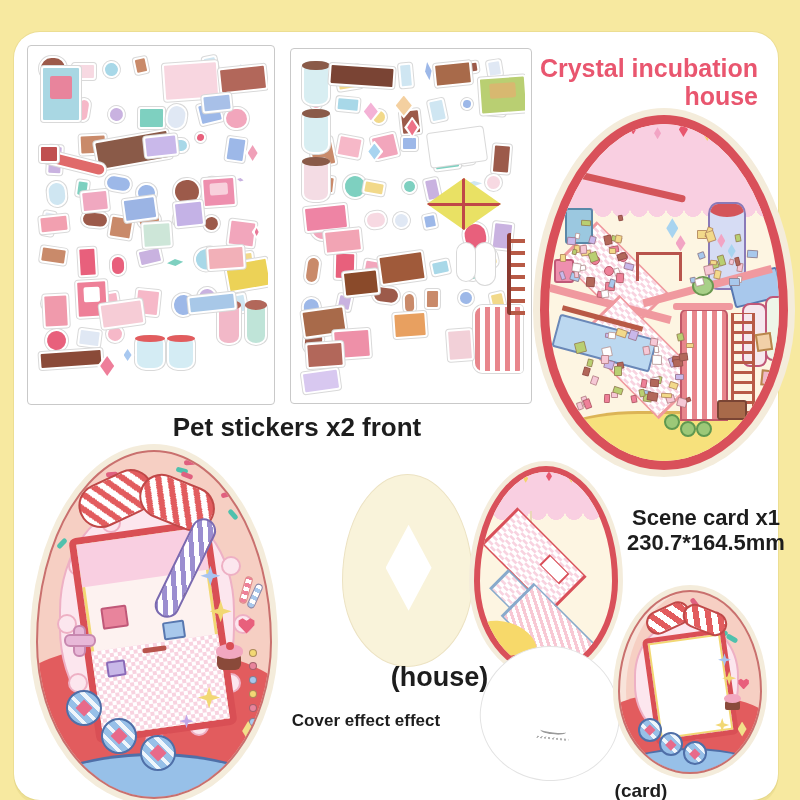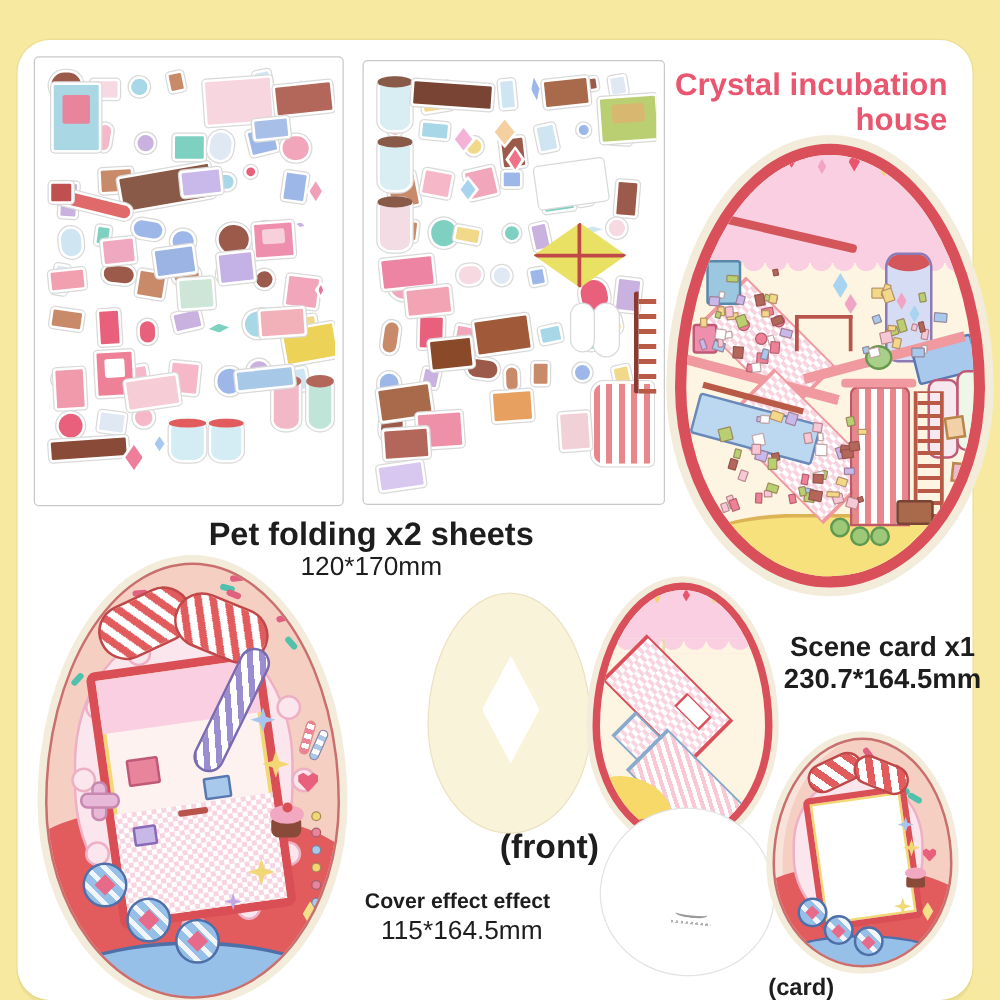--- a/index.html
+++ b/index.html
@@ -442,22 +442,21 @@
         <div style="position: absolute; left: 81.5972%; top: 41.2119%; width: 4.46454px; height: 6.81573px; background: rgb(246, 200, 214); border: 1px solid rgba(120, 60, 60, 0.45); border-radius: 1px; transform: rotate(9.37669deg);"></div>
         <div style="position: absolute; left: 63.5792%; top: 45.7728%; width: 6.69307px; height: 6.0608px; background: rgb(255, 255, 255); border: 1px solid rgba(120, 60, 60, 0.45); border-radius: 1px; transform: rotate(-14.0367deg);"></div>
         <div style="position: absolute; left: 78.1581%; top: 40.088%; width: 3.45452px; height: 4.14213px; background: rgb(246, 200, 214); border: 1px solid rgba(120, 60, 60, 0.45); border-radius: 1px; transform: rotate(15.298deg);"></div>
         <div style="position: absolute; left: 67.4357%; top: 41.851%; width: 8.16015px; height: 7.70181px; background: rgb(246, 200, 214); border: 1px solid rgba(120, 60, 60, 0.45); border-radius: 1px; transform: rotate(-11.8967deg);"></div>
         <div style="position: absolute; left: 68.0514%; top: 31.7565%; width: 6.87612px; height: 8.65062px; background: rgb(242, 217, 138); border: 1px solid rgba(120, 60, 60, 0.45); border-radius: 1px; transform: rotate(-18.8264deg);"></div>
         <div style="position: absolute; left: 81.0852%; top: 39.473%; width: 3.42928px; height: 7.21562px; background: rgb(178, 103, 90); border: 1px solid rgba(120, 60, 60, 0.45); border-radius: 1px; transform: rotate(-13.2284deg);"></div>
         <div style="position: absolute; left: 80.7683%; top: 32.6329%; width: 3.84761px; height: 5.72604px; background: rgb(185, 207, 114); border: 1px solid rgba(120, 60, 60, 0.45); border-radius: 1px; transform: rotate(-9.98701deg);"></div>
       </div>
   </div>
 
-  <div class="t h-bold" style="left:128px;top:381px;width:310px;font-size:26px;">Pet folding x2 sheets</div>
-  <div class="t h-reg" style="left:158px;top:410px;width:250px;font-size:21px;">120*170mm</div>
+  <div class="t h-bold" style="left:128px;top:381px;width:310px;font-size:26px;">Pet stickers x2 front</div>
 
   <div class="egg device-egg" style="left:22px;top:418px;width:232px;height:345px;">
     <div class="abs" style="left:-10%;top:56%;width:120%;height:50%;background:var(--deviceRed);border-radius:45% 60% 0 0/28% 38% 0 0;"></div>
     <div class="abs" style="left:-6%;bottom:-5%;width:112%;height:17%;background:var(--rim);border-top:3px solid #4f6fa8;border-radius:50% 50% 0 0/85% 85% 0 0;"></div>
     <div class="abs" id="device-sprinkles" style="inset:0;">
         <div style="position: absolute; left: 65.3206%; top: 25.1823%; width: 12px; height: 5px; background: rgb(224, 96, 127); border-radius: 4px; transform: rotate(-44.8379deg);"></div>
         <div style="position: absolute; left: 59.5934%; top: 4.55412%; width: 12px; height: 5px; background: rgb(79, 193, 173); border-radius: 4px; transform: rotate(14.7464deg);"></div>
         <div style="position: absolute; left: 67.9288%; top: 15.7431%; width: 12px; height: 5px; background: rgb(224, 96, 127); border-radius: 4px; transform: rotate(64.8994deg);"></div>
         <div style="position: absolute; left: 25.7309%; top: 25.3959%; width: 12px; height: 5px; background: rgb(79, 193, 173); border-radius: 4px; transform: rotate(38.498deg);"></div>
         <div style="position: absolute; left: 62.8082%; top: 2.41464%; width: 12px; height: 5px; background: rgb(224, 96, 127); border-radius: 4px; transform: rotate(-5.53577deg);"></div>
@@ -537,21 +536,21 @@
         <div style="position: absolute; left: 91%; top: 69%; width: 6px; height: 6px; background: rgb(242, 216, 116); border: 1px solid rgba(100, 60, 60, 0.5); border-radius: 50%;"></div>
         <div style="position: absolute; left: 91%; top: 73%; width: 6px; height: 6px; background: rgb(232, 132, 156); border: 1px solid rgba(100, 60, 60, 0.5); border-radius: 50%;"></div>
         <div style="position: absolute; left: 91%; top: 77%; width: 6px; height: 6px; background: rgb(168, 200, 236); border: 1px solid rgba(100, 60, 60, 0.5); border-radius: 50%;"></div>
       </div>
     <div class="abs diamond" style="left:88%;top:78%;width:12px;height:20px;background:#f2e08a;"></div>
   </div>
 
   <div class="egg back-egg" style="left:328px;top:442px;width:129px;height:191px;">
     <div class="abs diamond" style="left:33%;top:26%;width:46px;height:86px;background:#fff;"></div>
   </div>
-  <div class="t h-bold" style="left:358px;top:630px;width:135px;font-size:27px;">(front)</div>
+  <div class="t h-bold" style="left:358px;top:630px;width:135px;font-size:27px;">(house)</div>
 
   <div class="egg scene-egg" style="left:460px;top:434px;width:132px;height:197px;">
     <div class="abs" style="left:-4%;top:-2%;width:108%;height:22%;background:var(--ceiling);">
       <div class="scallop" style="--sc:var(--ceiling);"></div>
       <div class="abs" id="scene-diamonds" style="inset:0;">
           <div style="position: absolute; left: 18%; top: 8%; width: 6px; height: 10.2px; background: rgb(232, 86, 110); clip-path: polygon(50% 0px, 100% 50%, 50% 100%, 0px 50%);"></div>
           <div style="position: absolute; left: 34%; top: 14%; width: 5px; height: 8.5px; background: rgb(243, 211, 107); clip-path: polygon(50% 0px, 100% 50%, 50% 100%, 0px 50%);"></div>
           <div style="position: absolute; left: 50%; top: 7%; width: 6px; height: 10.2px; background: rgb(232, 86, 110); clip-path: polygon(50% 0px, 100% 50%, 50% 100%, 0px 50%);"></div>
           <div style="position: absolute; left: 66%; top: 14%; width: 5px; height: 8.5px; background: rgb(243, 211, 107); clip-path: polygon(50% 0px, 100% 50%, 50% 100%, 0px 50%);"></div>
           <div style="position: absolute; left: 80%; top: 9%; width: 6px; height: 10.2px; background: rgb(232, 86, 110); clip-path: polygon(50% 0px, 100% 50%, 50% 100%, 0px 50%);"></div>
@@ -568,21 +567,20 @@
   </div>
   <div class="t h-bold" style="left:592px;top:474px;width:200px;font-size:22px;">Scene card x1</div>
   <div class="t h-bold" style="left:592px;top:499px;width:200px;font-size:22px;">230.7*164.5mm</div>
 
   <div class="egg white-egg" style="left:466px;top:614px;width:138px;height:133px;transform:rotate(6deg);border-radius:50%/52% 52% 48% 48%;">
     <div class="abs" style="left:44%;top:60%;width:26px;height:5px;border-bottom:2px solid #9a9a9a;border-radius:50%;"></div>
     <div class="abs" style="left:42%;top:68%;width:32px;height:2px;background:repeating-linear-gradient(90deg,#b0b0b0 0 2px,transparent 2px 4px);"></div>
   </div>
 
   <div class="t h-bold" style="left:272px;top:679px;width:160px;font-size:17px;">Cover effect effect</div>
-  <div class="t h-reg" style="left:278px;top:701px;width:155px;font-size:21px;">115*164.5mm</div>
 
   <div class="egg device-egg" style="left:604px;top:558px;width:140px;height:180px;box-shadow:0 0 0 5px var(--creamOutline), inset 9px 0 0 -3px #f8e3da;">
     <div class="abs" style="left:-10%;top:56%;width:120%;height:50%;background:var(--deviceRed);border-radius:45% 60% 0 0/28% 38% 0 0;"></div>
     <div class="abs" style="left:-6%;bottom:-5%;width:112%;height:17%;background:var(--rim);border-top:2px solid #4f6fa8;border-radius:50% 50% 0 0/85% 85% 0 0;"></div>
     <div class="abs" id="front-sprinkles" style="inset:0;">
         <div style="position: absolute; left: 25.8983%; top: 28.5363%; width: 12px; height: 5px; background: rgb(224, 96, 127); border-radius: 4px; transform: rotate(-57.3174deg);"></div>
         <div style="position: absolute; left: 75.7337%; top: 24.7141%; width: 12px; height: 5px; background: rgb(79, 193, 173); border-radius: 4px; transform: rotate(30.2179deg);"></div>
         <div style="position: absolute; left: 31.0175%; top: 30.5836%; width: 12px; height: 5px; background: rgb(224, 96, 127); border-radius: 4px; transform: rotate(-59.0621deg);"></div>
         <div style="position: absolute; left: 60.5832%; top: 23.9405%; width: 12px; height: 5px; background: rgb(79, 193, 173); border-radius: 4px; transform: rotate(13.9657deg);"></div>
         <div style="position: absolute; left: 32.6744%; top: 31.1345%; width: 12px; height: 5px; background: rgb(224, 96, 127); border-radius: 4px; transform: rotate(-34.0764deg);"></div>

